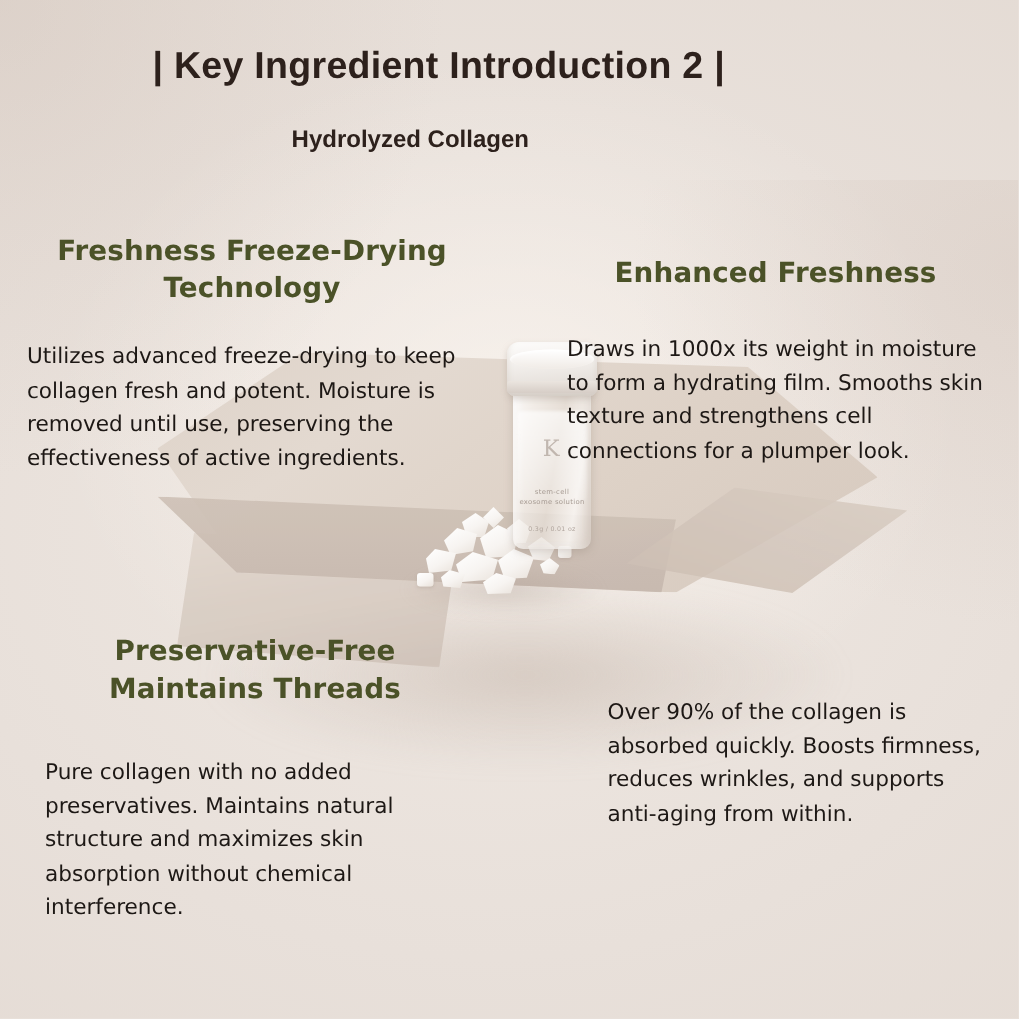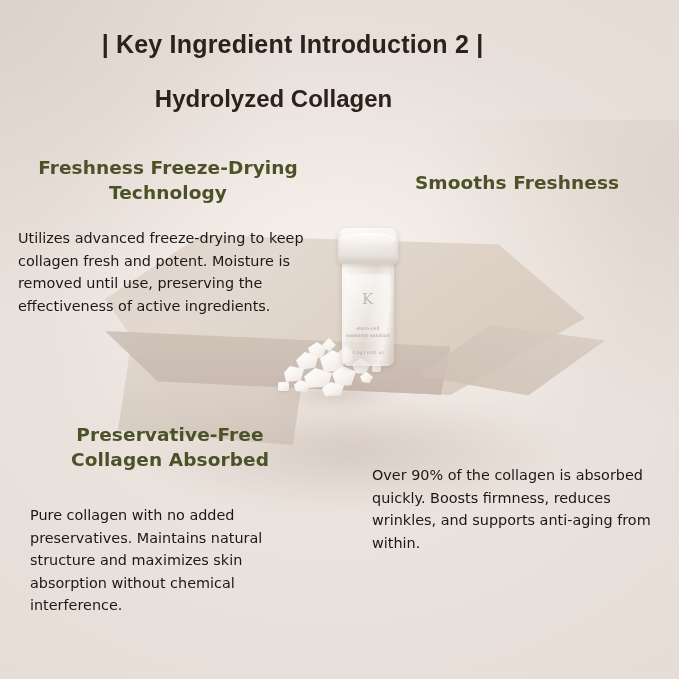--- a/index.html
+++ b/index.html
@@ -209,21 +209,21 @@
     color: #2d211c;
     letter-spacing: 0.2px;
   }
   .subtitle {
     position: absolute;
     left: 0; top: 85px;
     width: 547px;
     text-align: center;
     font-family: "Liberation Sans", sans-serif;
     font-weight: bold;
-    font-size: 24px;
+    font-size: 16px;
     color: #2d211c;
   }
 
   .feature { position: absolute; }
   .feature h3 {
     margin: 0 0 6px 0;
     font-family: "DejaVu Sans", sans-serif;
     font-weight: bold;
     font-size: 18.5px;
     line-height: 25px;
@@ -243,21 +243,21 @@
   .f-tl { left: 18px;  top: 155px; width: 300px; }
   .f-tl p { margin-top: 22px; }
 
   .f-tr { left: 378px; top: 170px; width: 278px; }
   .f-tr p { margin-top: 27px; }
 
   .f-bl { left: 30px;  top: 422px; width: 280px; }
   .f-bl p { margin-top: 32px; }
 
   .f-br { left: 372px; top: 422px; width: 294px; }
-  .f-br p { margin-top: 42px; }
+  .f-br p { margin-top: 42px; margin-left: 33px; }
 </style>
 </head>
 <body>
 
 <div class="poster">
 
   <div class="photo-layer">
     <div class="photo-bg"></div>
     <div class="wall-shade"></div>
     <div class="wall-shade-r"></div>
@@ -308,25 +308,26 @@
 
     <div class="title">| Key Ingredient Introduction 2 |</div>
     <div class="subtitle">Hydrolyzed Collagen</div>
 
     <div class="feature f-tl">
       <h3>Freshness Freeze-Drying Technology</h3>
       <p>Utilizes advanced freeze-drying to keep collagen fresh and potent. Moisture is removed until use, preserving the effectiveness of active ingredients.</p>
     </div>
 
     <div class="feature f-tr">
-      <h3>Smooths Freshness</h3>
+      <h3>Enhanced Freshness</h3>
+      <p>Draws in 1000x its weight in moisture to form a hydrating film. Smooths skin texture and strengthens cell connections for a plumper look.</p>
     </div>
 
     <div class="feature f-bl">
-      <h3>Preservative-Free Collagen Absorbed</h3>
+      <h3>Preservative-Free Maintains Threads</h3>
       <p>Pure collagen with no added preservatives. Maintains natural structure and maximizes skin absorption without chemical interference.</p>
     </div>
 
     <div class="feature f-br">
       <p>Over 90% of the collagen is absorbed quickly. Boosts firmness, reduces wrinkles, and supports anti-aging from within.</p>
     </div>
 
   </div>
 </div>
 

